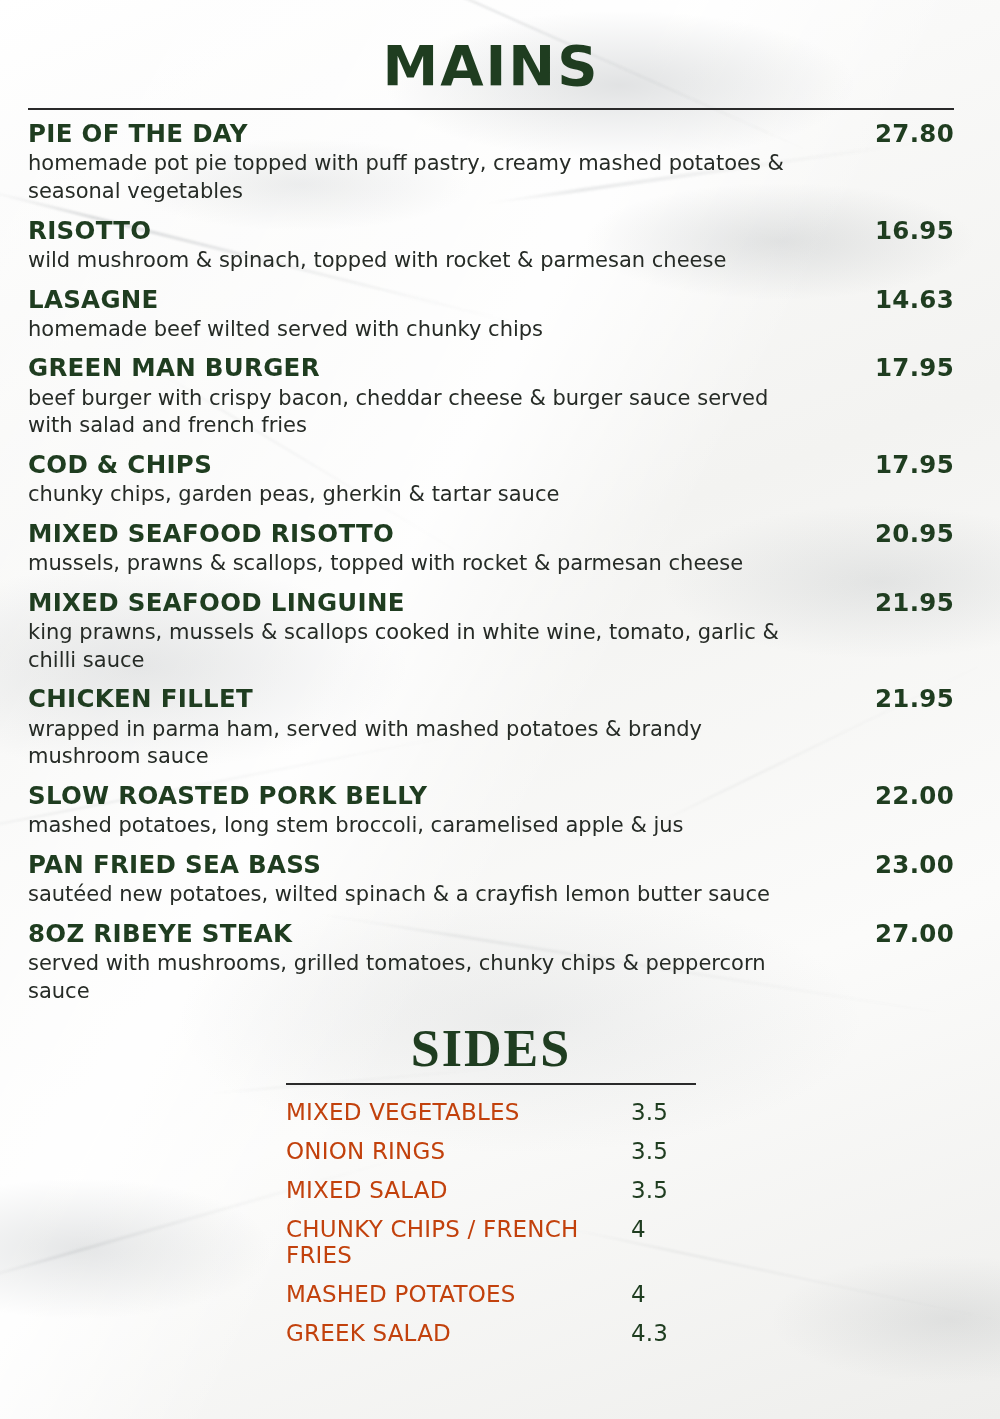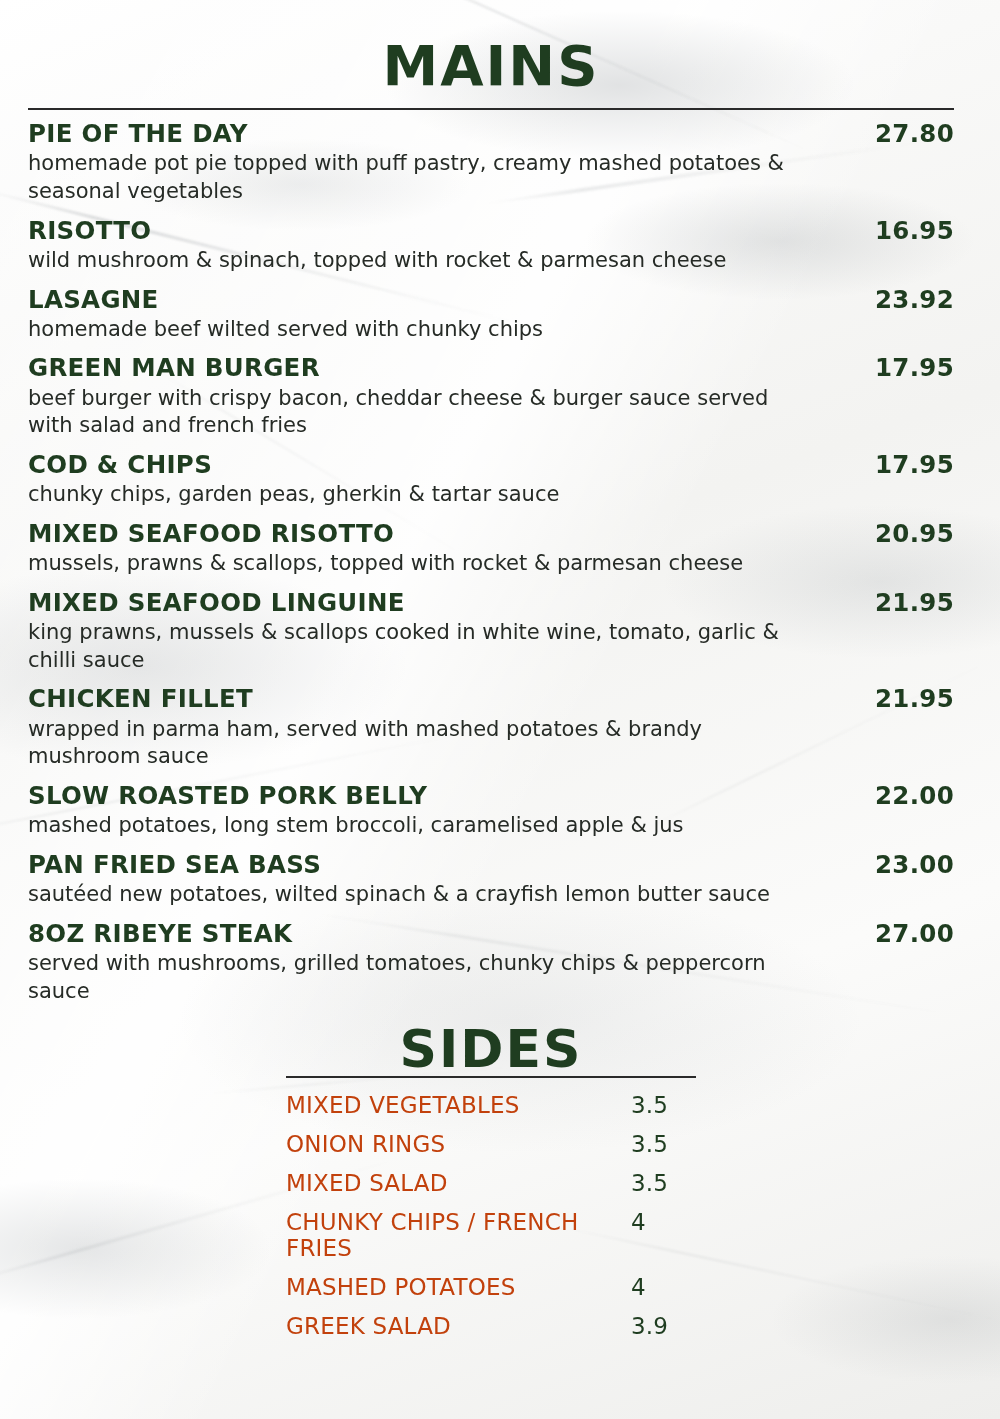--- a/index.html
+++ b/index.html
@@ -109,21 +109,22 @@
   }
 
   
   .sides-title {
     text-align: center;
     color: #1f3d20;
     font-weight: bold;
     font-size: 52px;
     letter-spacing: 2px;
     line-height: 1;
-    margin: 18px 0 1px 0;
+    margin: 18px 0 8px 0;
+    font-family: Liberation Serif, serif;
   }
   .sides-wrap {
     width: 410px;
     margin: 0 auto;
   }
   .sides-rule {
     height: 2px;
     background: #2a2a2a;
     margin-bottom: 14px;
   }
@@ -177,21 +178,21 @@
       <div class="item">
         <div class="item-head">
           <span class="item-name">RISOTTO</span>
           <span class="item-price">16.95</span>
         </div>
         <div class="item-desc">wild mushroom &amp; spinach, topped with rocket &amp; parmesan cheese</div>
       </div>
       <div class="item">
         <div class="item-head">
           <span class="item-name">LASAGNE</span>
-          <span class="item-price">23.92</span>
+          <span class="item-price">14.63</span>
         </div>
         <div class="item-desc">homemade beef wilted served with chunky chips</div>
       </div>
       <div class="item">
         <div class="item-head">
           <span class="item-name">GREEN MAN BURGER</span>
           <span class="item-price">17.95</span>
         </div>
         <div class="item-desc">beef burger with crispy bacon, cheddar cheese &amp; burger sauce served with salad and french fries</div>
       </div>
@@ -265,18 +266,18 @@
         <div class="side-row">
           <span class="side-name">CHUNKY CHIPS / FRENCH FRIES</span>
           <span class="side-price">4</span>
         </div>
         <div class="side-row">
           <span class="side-name">MASHED POTATOES</span>
           <span class="side-price">4</span>
         </div>
         <div class="side-row">
           <span class="side-name">GREEK SALAD</span>
-          <span class="side-price">3.9</span>
+          <span class="side-price">4.3</span>
         </div>
       </div>
   </div>
 
 </div>
 
 </body></html>

